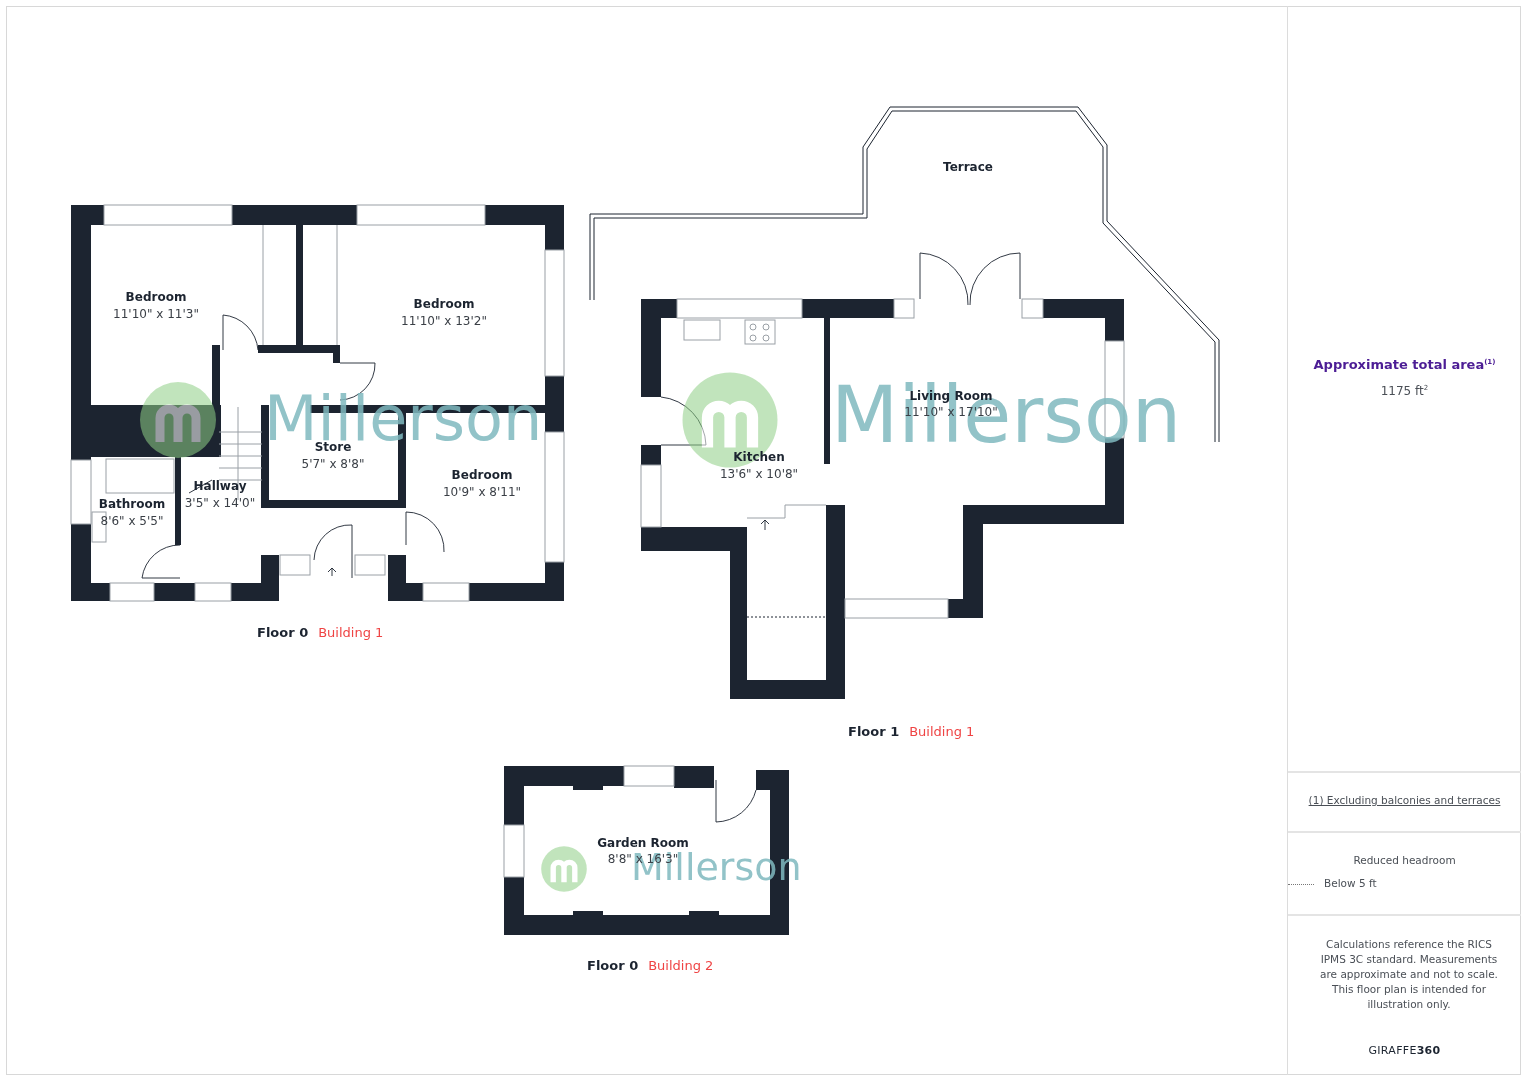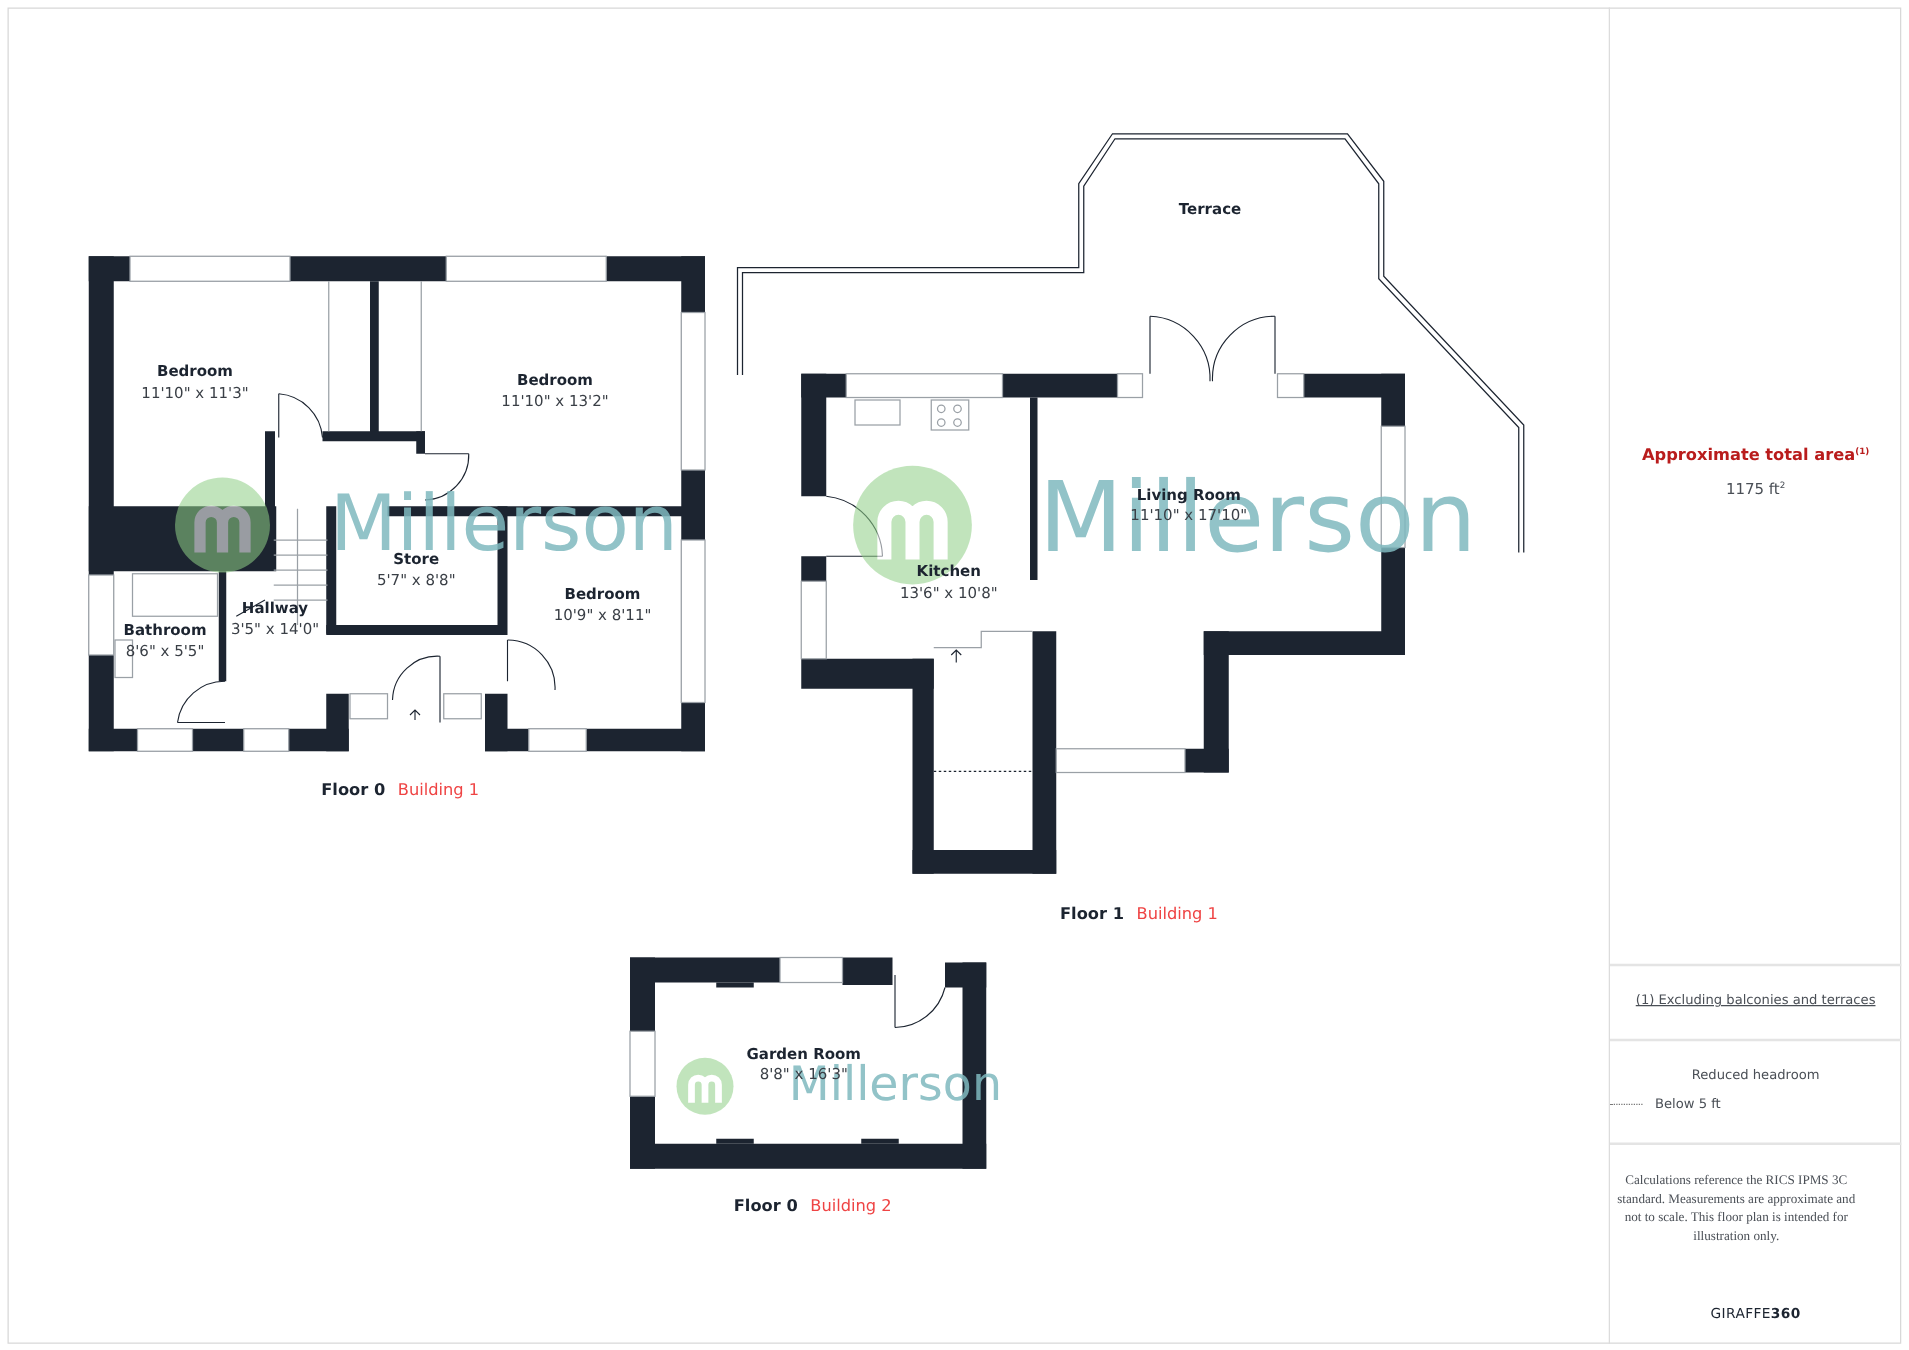--- a/index.html
+++ b/index.html
@@ -8,21 +8,21 @@
   .sidebar{position:absolute;left:1287px;top:6px;width:234px;height:1069px;border-left:1px solid #dcdcdc;box-sizing:border-box;}
   .sb-sep{position:absolute;left:0;width:100%;height:2px;background:#e4e4e4;}
   .plan{position:absolute;left:0;top:0;}
   .room-name{position:absolute;font-size:12px;font-weight:bold;color:#1c2430;text-align:center;white-space:nowrap;transform:translateX(-50%);}
   .room-dim{position:absolute;font-size:12px;color:#3a3f46;text-align:center;white-space:nowrap;transform:translateX(-50%);}
   .floor-label{position:absolute;font-size:13px;white-space:nowrap;}
   .floor-label .f{font-weight:bold;color:#1c2430;margin-right:10px;}
   .floor-label .b{color:#ef4444;}
   .wm{position:absolute;}
   .wm-text{position:absolute;color:#7fb9bf;opacity:.85;font-family:"DejaVu Sans",sans-serif;white-space:nowrap;margin-left:36px;}
-  .area-title{position:absolute;left:0;width:100%;top:351px;text-align:center;font-size:13px;font-weight:bold;color:#b91c1c;}
+  .area-title{position:absolute;left:0;width:100%;top:351px;text-align:center;font-size:13px;font-weight:bold;color:#4c1d95;}
   .area-title sup{font-size:7px;}
   .area-val{position:absolute;left:0;width:100%;top:378px;text-align:center;font-size:12px;color:#4a4f56;}
   .area-val sup{font-size:7px;}
   .sb-text{position:absolute;left:0;width:100%;text-align:center;font-size:10.5px;color:#4a4f56;line-height:15px;}
   .legend-row{position:absolute;left:0;width:100%;top:872px;text-align:left;font-size:10.5px;color:#4a4f56;}
   .legend-line{display:inline-block;width:26px;border-top:1px dotted #777;vertical-align:middle;margin-right:10px;}
   .brand{position:absolute;left:0;width:100%;top:1023px;text-align:center;font-size:11px;color:#1c2430;letter-spacing:.3px;}
   .brand b{font-weight:bold;}
 </style>
 </head>
@@ -227,15 +227,15 @@
 
 <div class="sidebar">
   <div class="area-title" style="top:351px;"><span>Approximate total area</span><sup>(1)</sup></div>
   <div class="area-val"><span>1175 ft</span><sup>2</sup></div>
   <div class="sb-sep" style="top:765px;"></div>
   <div class="sb-text" style="top:787px;text-decoration:underline;">(1) Excluding balconies and terraces</div>
   <div class="sb-sep" style="top:825px;"></div>
   <div class="sb-text" style="top:847px;">Reduced headroom</div>
   <div class="legend-row" style="top:871px;"><span class="legend-line"></span><span>Below 5 ft</span></div>
   <div class="sb-sep" style="top:908px;"></div>
-  <div class="sb-text" style="top:931px;left:4px;width:194px;font-family:Liberation Serif, serif;">Calculations reference the RICS IPMS 3C standard. Measurements are approximate and not to scale. This floor plan is intended for illustration only.</div>
+  <div class="sb-text" style="top:931px;left:24px;width:194px;">Calculations reference the RICS IPMS 3C standard. Measurements are approximate and not to scale. This floor plan is intended for illustration only.</div>
   <div class="brand" style="top:1022px;margin-top:16px;"><span>GIRAFFE</span><b>360</b></div>
 </div>
 
 </body></html>

